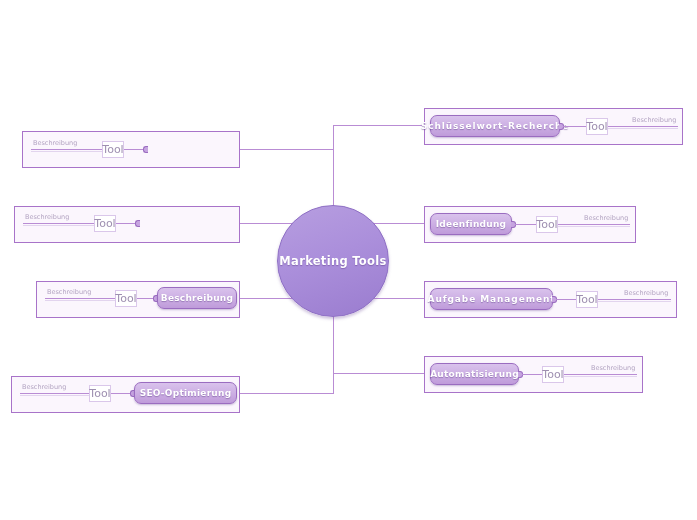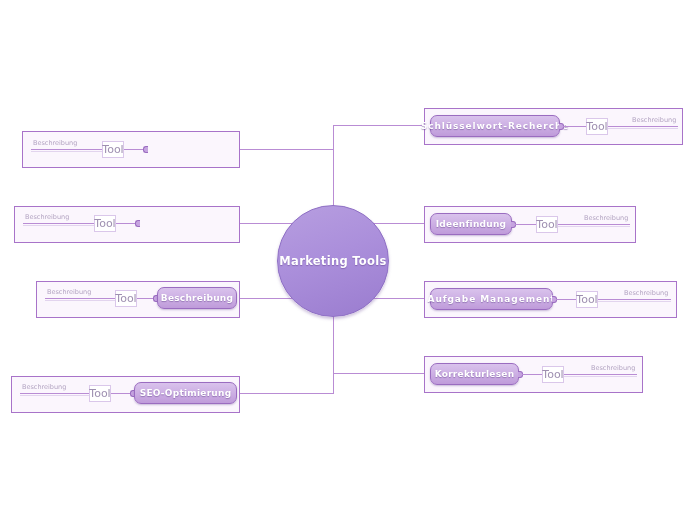--- a/index.html
+++ b/index.html
@@ -231,21 +231,21 @@
   <div class="line-h" style="left:556px; top:299px; width:20px;"></div>
   <div class="tool" style="left:576px; top:291px; width:22px;">
     <span>Tool</span>
   </div>
   <div class="line-h" style="left:598px; top:299px; width:73px;"></div>
   <div class="desc-rule" style="left:598px; top:301px; width:73px;"></div>
   <div class="desc" style="left:624px; top:289px;">Beschreibung</div>
 
   <div class="branch-box" style="left:424px; top:356px; width:219px; height:37px;"></div>
   <div class="topic" style="left:430px; top:363px; width:89px;">
-    <span>Korrekturlesen</span>
+    <span>Automatisierung</span>
   </div>
   <div class="notch notch-right" style="left:518px; top:371px;"></div>
   <div class="line-h" style="left:522px; top:374px; width:20px;"></div>
   <div class="tool" style="left:542px; top:366px; width:22px;">
     <span>Tool</span>
   </div>
   <div class="line-h" style="left:564px; top:374px; width:73px;"></div>
   <div class="desc-rule" style="left:564px; top:376px; width:73px;"></div>
   <div class="desc" style="left:591px; top:364px;">Beschreibung</div>
 

